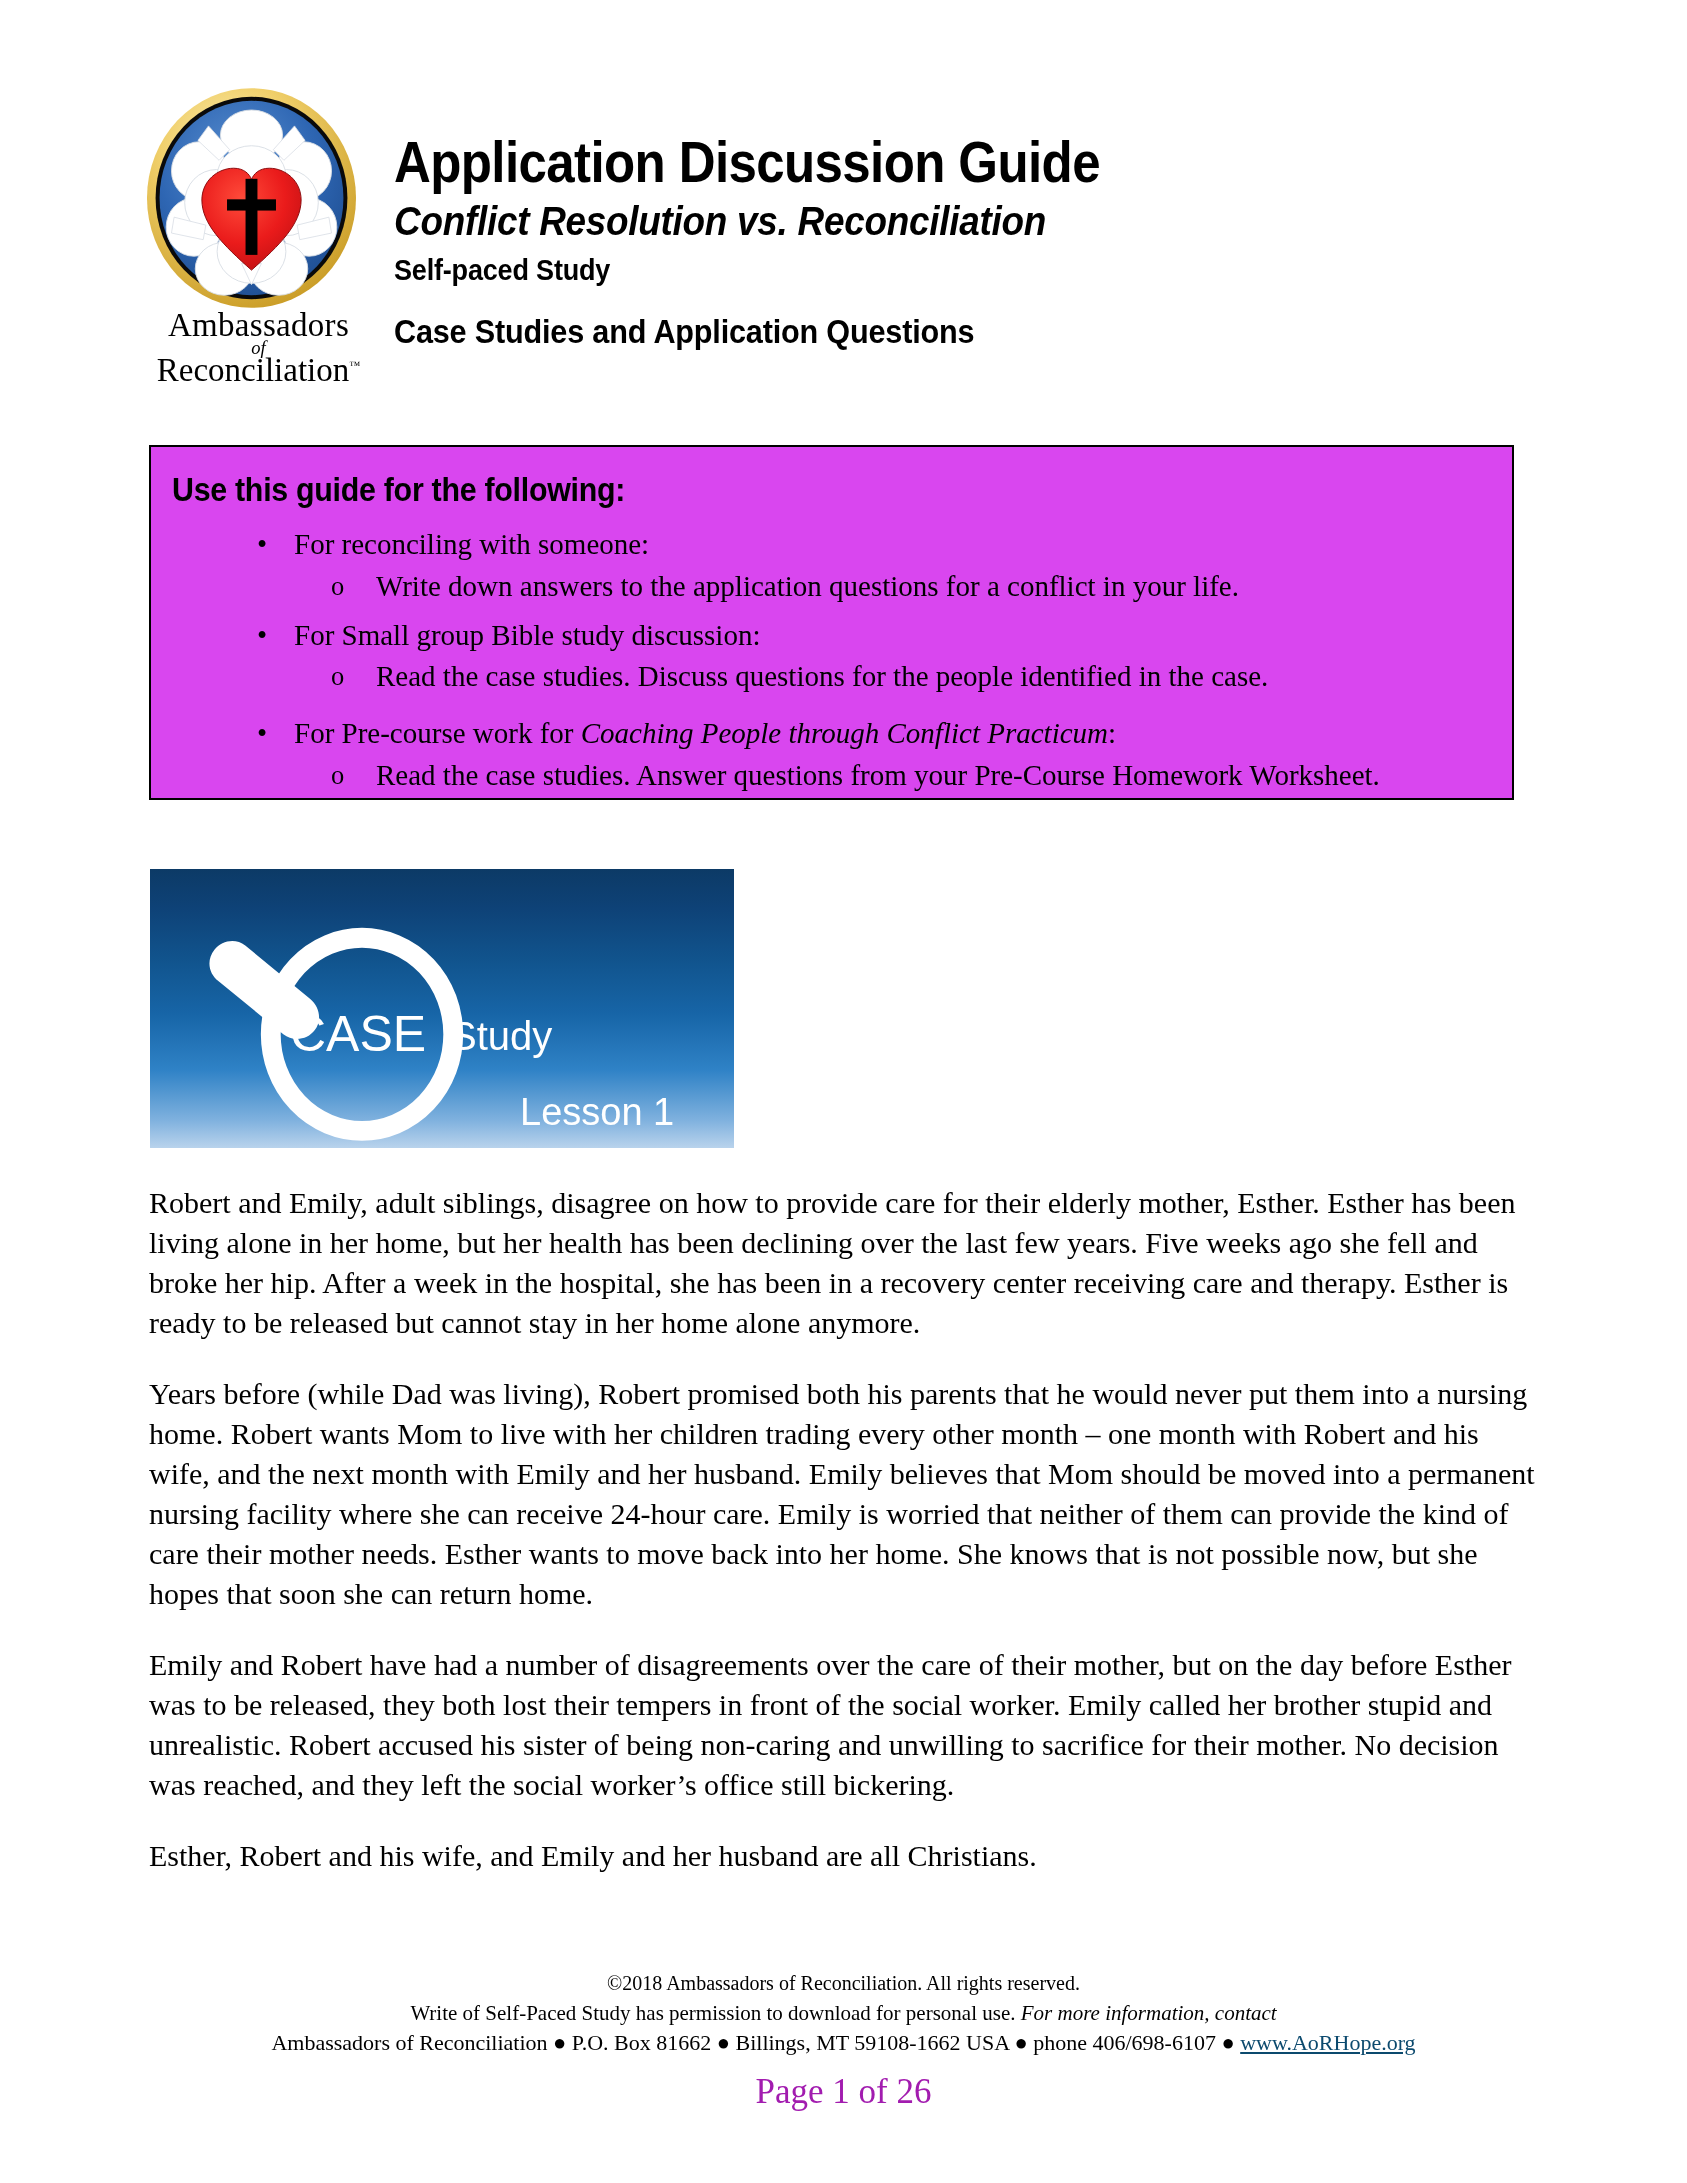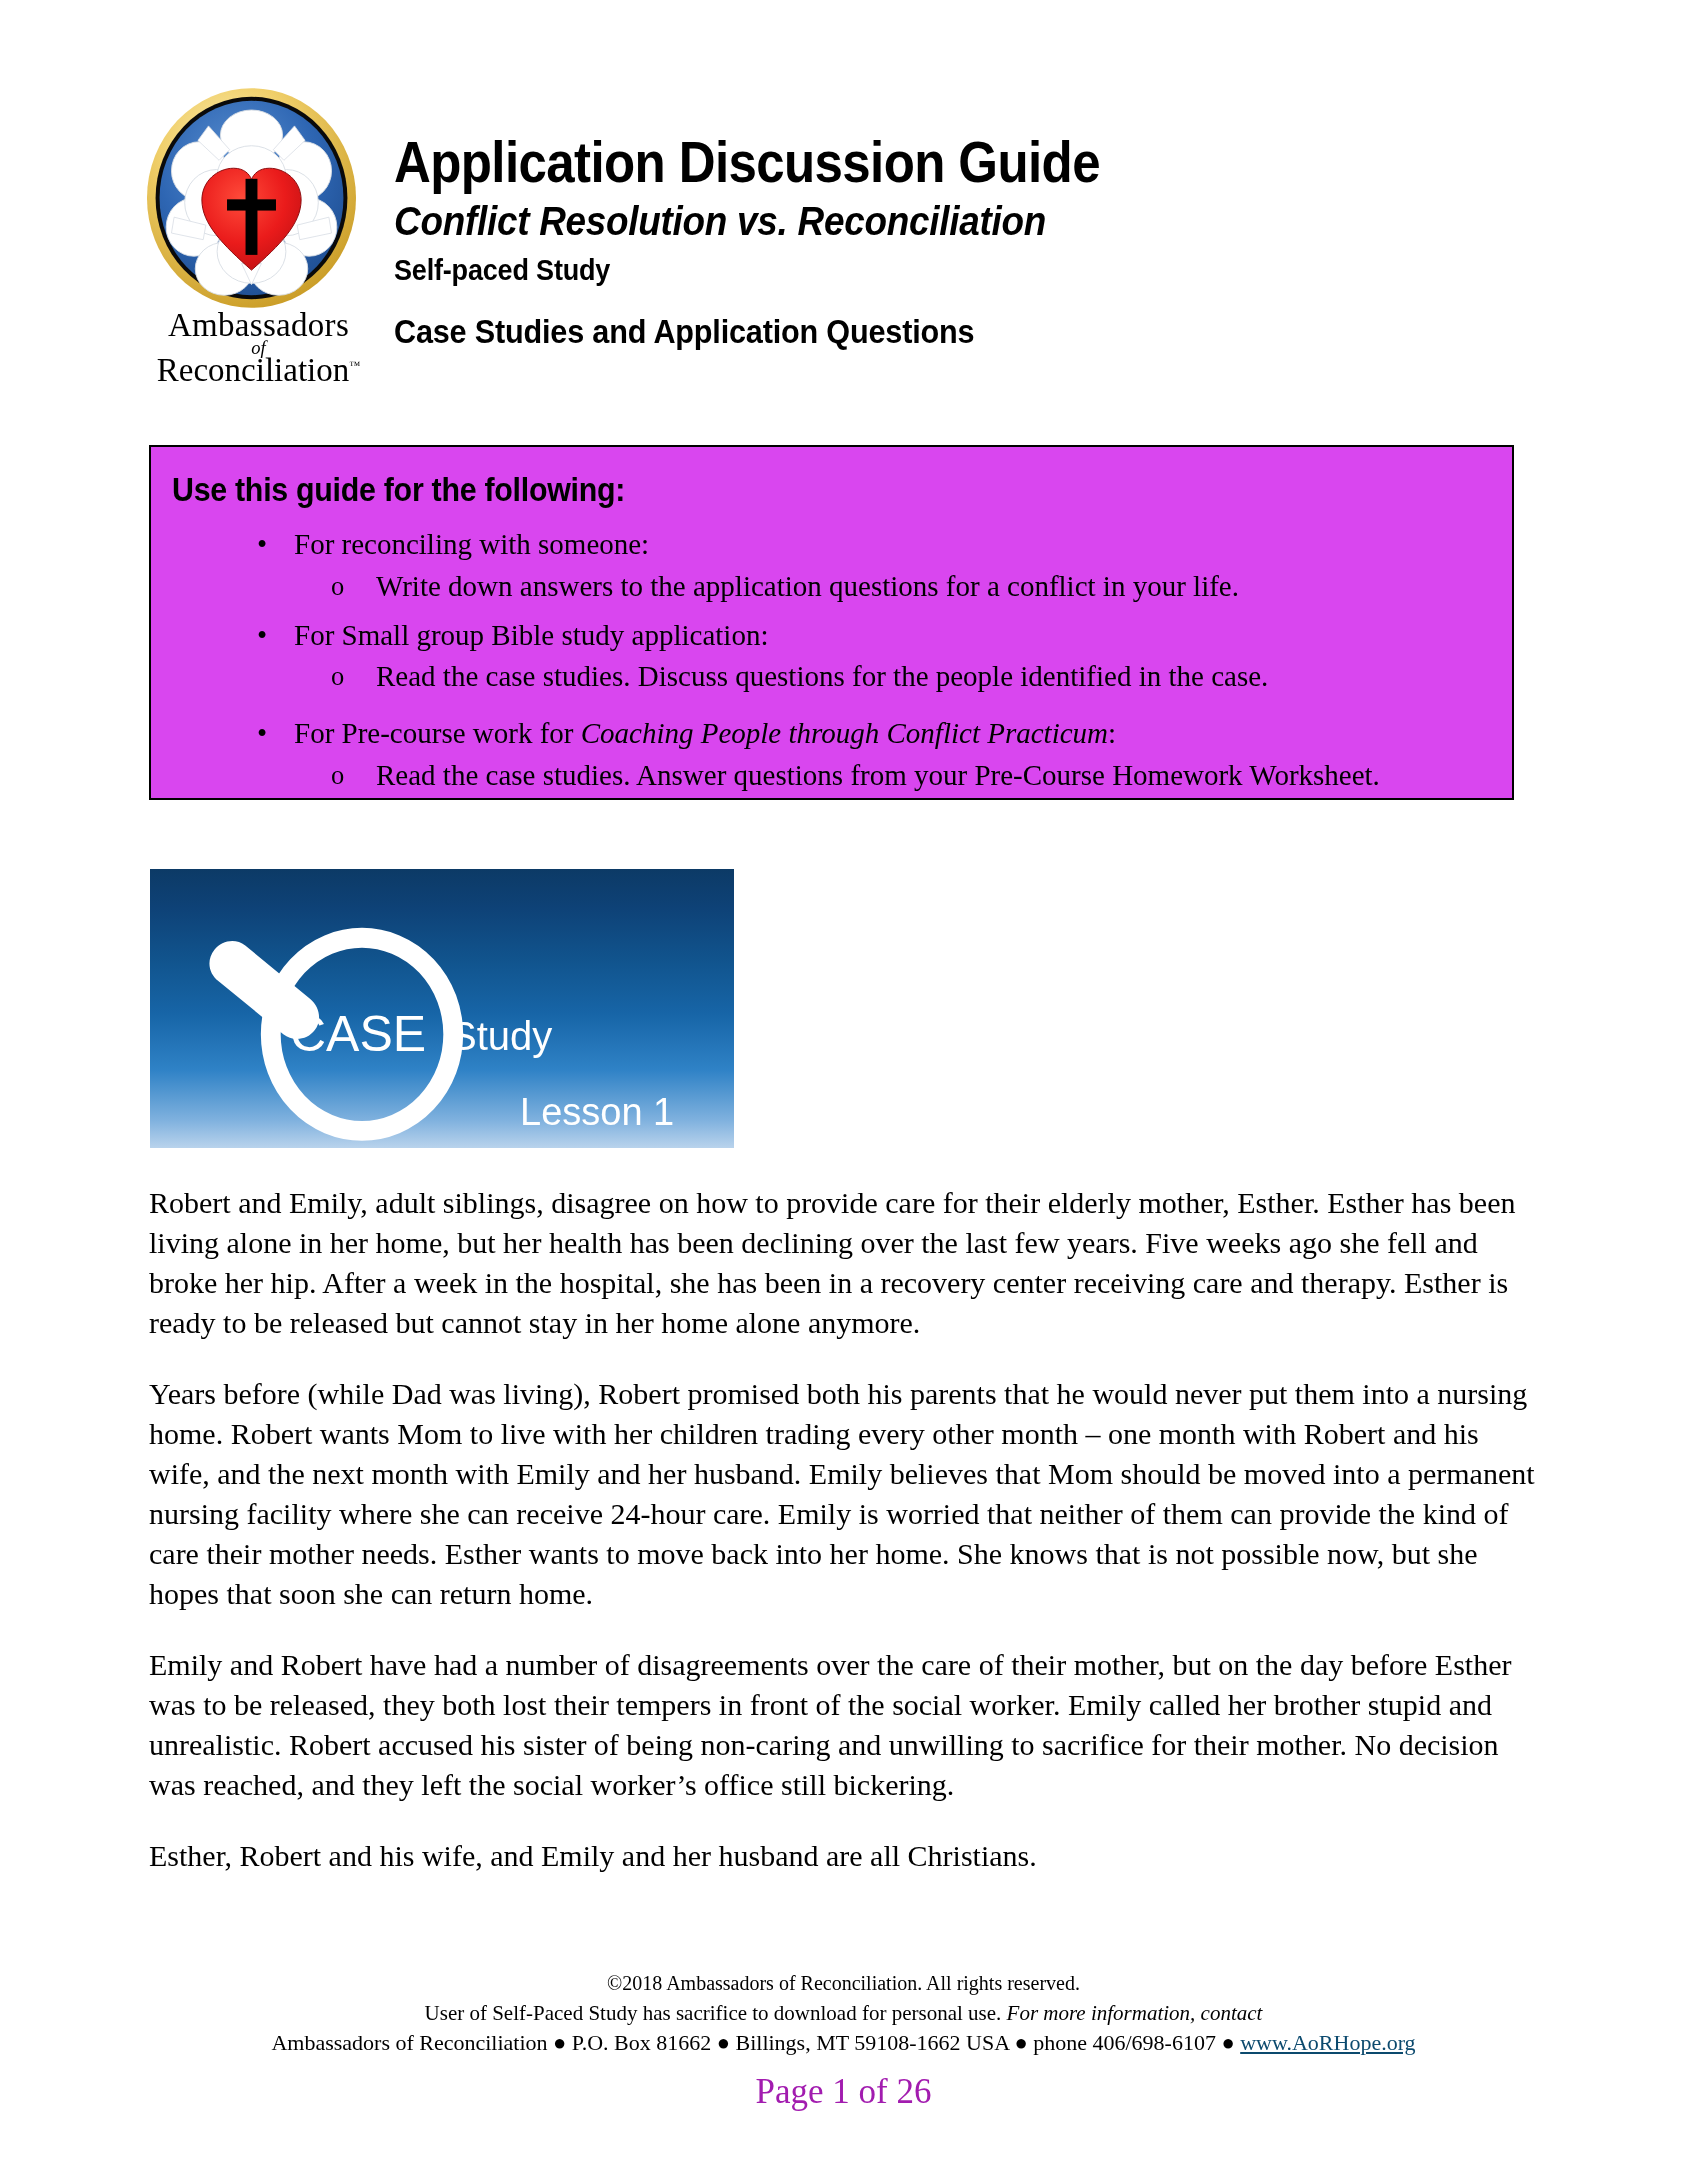--- a/index.html
+++ b/index.html
@@ -388,21 +388,21 @@
         </div>
         <div class="guide-sub-row">
           <span class="subbullet">o</span>
           <span>Write down answers to the application questions for a conflict in your life.</span>
         </div>
       </li>
 
       <li class="guide-item">
         <div class="guide-bullet-row">
           <span class="bullet">•</span>
-          <span>For Small group Bible study application:</span>
+          <span>For Small group Bible study discussion:</span>
         </div>
         <div class="guide-sub-row">
           <span class="subbullet">o</span>
           <span>Read the case studies. Discuss questions for the people identified in the case.</span>
         </div>
       </li>
 
       <li class="guide-item spaced">
         <div class="guide-bullet-row">
           <span class="bullet">•</span>
@@ -439,19 +439,19 @@
 
   <div class="case-body">
     <p>Robert and Emily, adult siblings, disagree on how to provide care for their elderly mother, Esther. Esther has been living alone in her home, but her health has been declining over the last few years. Five weeks ago she fell and broke her hip. After a week in the hospital, she has been in a recovery center receiving care and therapy. Esther is ready to be released but cannot stay in her home alone anymore.</p>
     <p>Years before (while Dad was living), Robert promised both his parents that he would never put them into a nursing home. Robert wants Mom to live with her children trading every other month – one month with Robert and his wife, and the next month with Emily and her husband. Emily believes that Mom should be moved into a permanent nursing facility where she can receive 24-hour care. Emily is worried that neither of them can provide the kind of care their mother needs. Esther wants to move back into her home. She knows that is not possible now, but she hopes that soon she can return home.</p>
     <p>Emily and Robert have had a number of disagreements over the care of their mother, but on the day before Esther was to be released, they both lost their tempers in front of the social worker. Emily called her brother stupid and unrealistic. Robert accused his sister of being non-caring and unwilling to sacrifice for their mother. No decision was reached, and they left the social worker’s office still bickering.</p>
     <p>Esther, Robert and his wife, and Emily and her husband are all Christians.</p>
   </div>
 
   <div class="footer">
     <div class="footer-line">©2018 Ambassadors of Reconciliation. All rights reserved.</div>
-    <div class="footer-line l2"><span>User of Self-Paced Study has sacrifice to download for personal use. </span><span class="footer-italic">For more information, contact</span></div>
+    <div class="footer-line l2"><span>Write of Self-Paced Study has permission to download for personal use. </span><span class="footer-italic">For more information, contact</span></div>
     <div class="footer-line l3"><span>Ambassadors of Reconciliation ● P.O. Box 81662 ● Billings, MT 59108-1662 USA ● phone 406/698-6107 ● </span><a class="footer-link" href="#">www.AoRHope.org</a></div>
     <div class="page-number">Page 1 of 26</div>
   </div>
 
 </div>
 
 
 </body></html>

